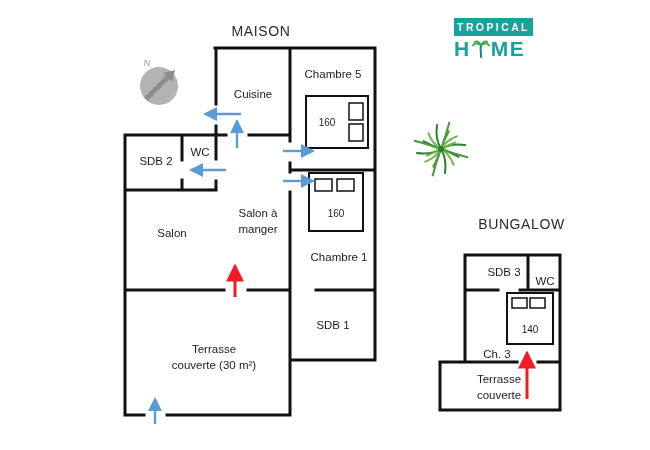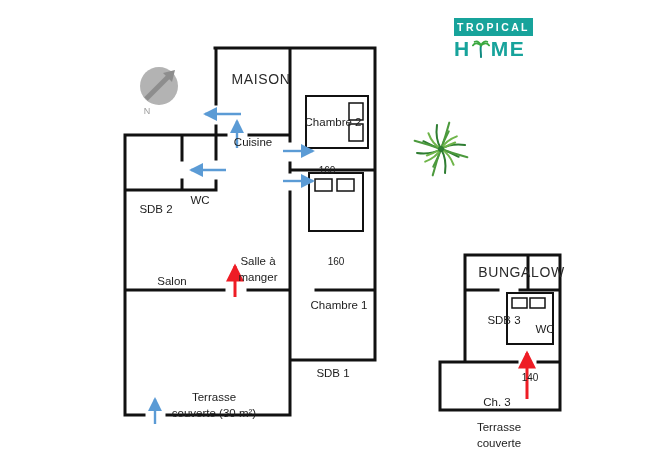--- a/index.html
+++ b/index.html
@@ -1,19 +1,19 @@
 <!DOCTYPE html>
 <html><head>
 <meta charset="utf-8">
 <style>
   * { margin:0; padding:0; box-sizing:border-box; }
   html,body { background:#ffffff; font-family:"Liberation Sans", sans-serif; }
   .canvas { position:relative; width:650px; height:450px; background:#fff; overflow:hidden; }
   .plan-svg { position:absolute; left:0; top:0; }
-  .lbl { position:absolute; transform:translate(-50%,-50%); font-size:11.5px; color:#1c1c1c; white-space:nowrap;margin-top:48px; }
+  .lbl { position:absolute; transform:translate(-50%,-50%); font-size:11.5px; color:#1c1c1c; white-space:nowrap; }
   .lbl.multi { text-align:center; line-height:1.4; }
   .lbl.multi span { display:block; }
   .title { font-size:14px; color:#2b2b2b; letter-spacing:0.6px; }
   .bednum { font-size:10px; color:#1c1c1c; }
   .compass-n { font-size:9px; color:#9a9a9a; }
   .logo { position:absolute; left:454px; top:18px; width:96px; }
   .logo-band { width:79px; height:18px; background:#17a39b; color:#ffffff;
                font-size:10.5px; font-weight:bold; letter-spacing:2.4px;
                display:flex; align-items:center; justify-content:center; }
   .logo-home { display:flex; align-items:center; margin-top:1px;
@@ -120,26 +120,26 @@
       <circle cx="0" cy="0" r="3" fill="#2e7d32" stroke="none"></circle>
     </g>
   </svg>
 
   <div class="lbl title" style="left:261px; top:31px;">MAISON</div>
   <div class="lbl title" style="left:513px; top:224px;padding-left:17px;">BUNGALOW</div>
 
   <div class="lbl compass-n" style="left:147px; top:63px;">N</div>
 
   <div class="lbl" style="left:249px; top:94px;padding-left:8px;">Cuisine</div>
-  <div class="lbl" style="left:333px; top:74px;">Chambre 2</div>
+  <div class="lbl" style="left:333px; top:74px;">Chambre 5</div>
   <div class="lbl" style="left:200px; top:152px;">WC</div>
   <div class="lbl" style="left:156px; top:161px;">SDB 2</div>
   <div class="lbl" style="left:172px; top:233px;">Salon</div>
   <div class="lbl multi" style="left:258px; top:221px;">
-    <span>Salle à</span>
+    <span>Salon à</span>
     <span>manger</span>
   </div>
   <div class="lbl" style="left:331px; top:257px;padding-left:16px;">Chambre 1</div>
   <div class="lbl" style="left:333px; top:325px;">SDB 1</div>
   <div class="lbl multi" style="left:214px; top:357px;">
     <span>Terrasse</span>
     <span>couverte (30 m²)</span>
   </div>
 
   <div class="lbl bednum" style="left:327px; top:122px;">160</div>

